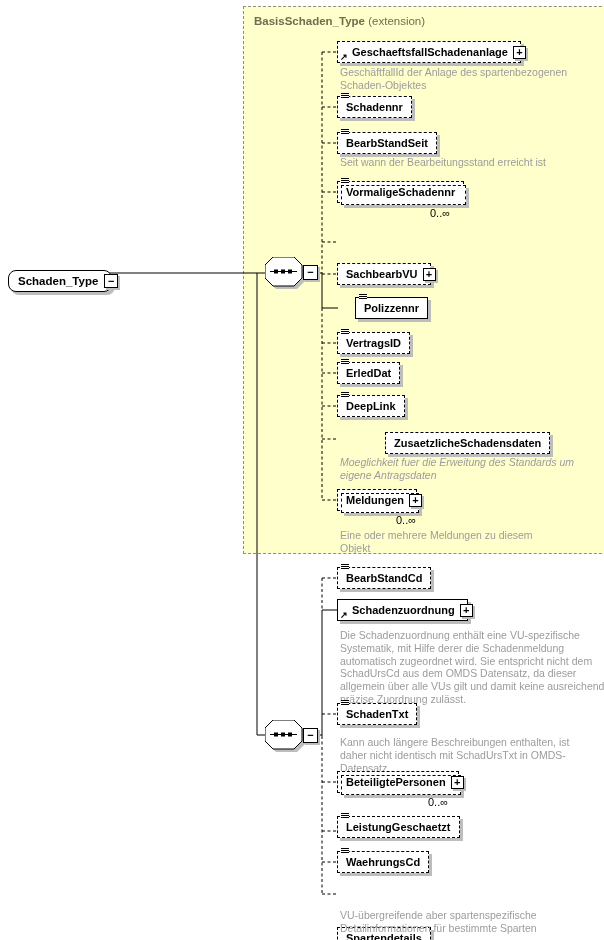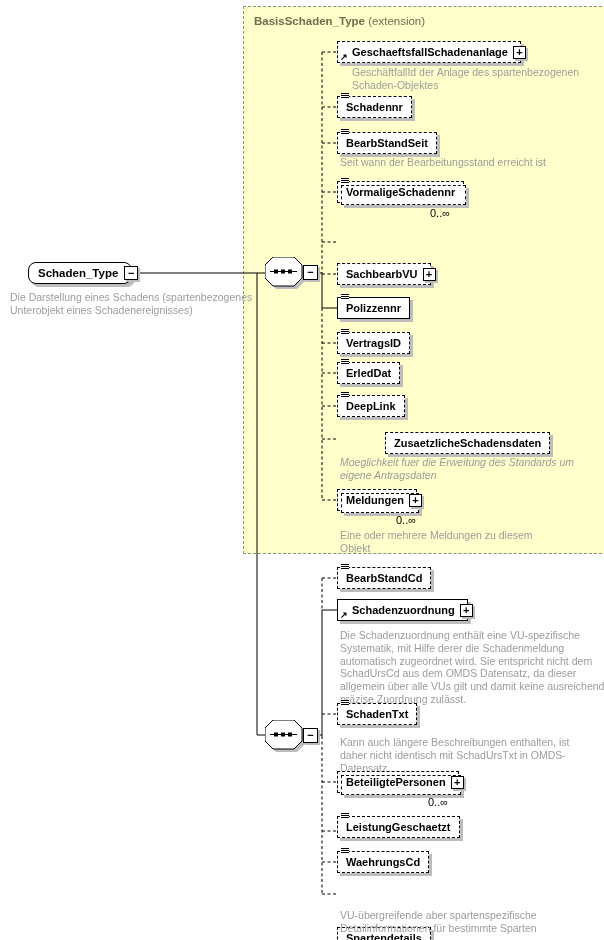--- a/index.html
+++ b/index.html
@@ -117,25 +117,24 @@
       <line x1="322" y1="578" x2="338" y2="578"></line>
       <line x1="322" y1="714" x2="338" y2="714"></line>
       <line x1="322" y1="736" x2="322" y2="894"></line>
       <line x1="322" y1="782" x2="338" y2="782"></line>
       <line x1="322" y1="831" x2="338" y2="831"></line>
       <line x1="322" y1="862" x2="338" y2="862"></line>
       <line x1="322" y1="894" x2="338" y2="894"></line>
     </g>
   </svg>
 
-  <div class="node solid root-node" style="left:8px; top:262px;margin-left:20px;">
+  <div class="node solid root-node" style="left:8px; top:270px;">
     <span class="lbl">Schaden_Type</span>
     <span class="root-minus">−</span>
   </div>
-  <div class="ann" style="left:10px; top:291px; width:245px;">Die Darstellung eines Schadens (spartenbezogenes Unterobjekt eines Schadenereignisses)</div>
 
   <div class="seq" style="left:265px; top:257px;">
     <svg width="44" height="36">
       <polygon points="11,3 32,3 40,11 40,24 32,32 11,32 3,24 3,11" fill="#bdbdbd" stroke="none"></polygon>
       <polygon points="8,0 29,0 37,8 37,21 29,29 8,29 0,21 0,8" fill="#fff" stroke="#000"></polygon>
       <line x1="5" y1="14.5" x2="32" y2="14.5" stroke="#000"></line>
       <rect x="9" y="12.5" width="4" height="4" fill="#000"></rect>
       <rect x="16" y="12.5" width="4" height="4" fill="#000"></rect>
       <rect x="23" y="12.5" width="4" height="4" fill="#000"></rect>
     </svg>
@@ -152,21 +151,21 @@
       <rect x="23" y="12.5" width="4" height="4" fill="#000"></rect>
     </svg>
   </div>
   <div class="minus-toggle" style="left:303px; top:728px;">−</div>
 
   <div class="node dashed has-arrow" style="left:337px; top:41px;">
     <span class="arrow">↗</span>
     <span class="lbl">GeschaeftsfallSchadenanlage</span>
     <span class="plus">+</span>
   </div>
-  <div class="ann" style="left:352px; top:66px; width:252px;">GeschäftfallId der Anlage des spartenbezogenen Schaden-Objektes</div>
+  <div class="ann" style="left:340px; top:66px; width:252px;">GeschäftfallId der Anlage des spartenbezogenen Schaden-Objektes</div>
 
   <div class="node dashed" style="left:337px; top:96px;">
     <span class="lines-icon"></span>
     <span class="lbl">Schadennr</span>
   </div>
 
   <div class="node dashed" style="left:337px; top:132px;">
     <span class="lines-icon"></span>
     <span class="lbl">BearbStandSeit</span>
   </div>
@@ -177,21 +176,21 @@
     <span class="lbl">VormaligeSchadennr</span>
   </div>
   <div class="occ" style="left:430px; top:207px;">0..∞</div>
 
 
   <div class="node dashed" style="left:337px; top:263px;">
     <span class="lbl">SachbearbVU</span>
     <span class="plus">+</span>
   </div>
 
-  <div class="node" style="left:337px; top:297px;text-align:center;">
+  <div class="node" style="left:355px; top:297px;text-align:center;">
     <span class="lines-icon"></span>
     <span class="lbl">Polizzennr</span>
   </div>
 
   <div class="node dashed" style="left:337px; top:332px;">
     <span class="lines-icon"></span>
     <span class="lbl">VertragsID</span>
   </div>
 
   <div class="node dashed" style="left:337px; top:362px;">

